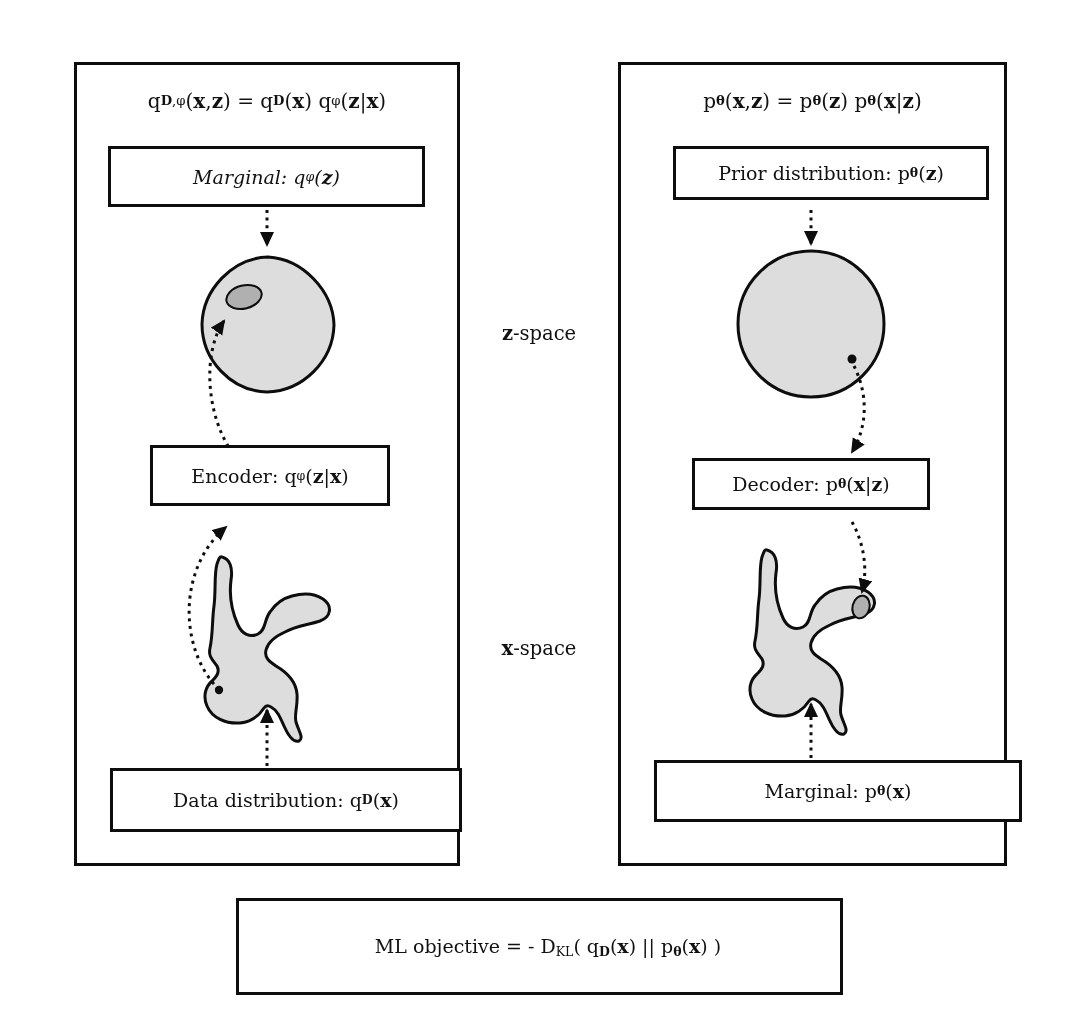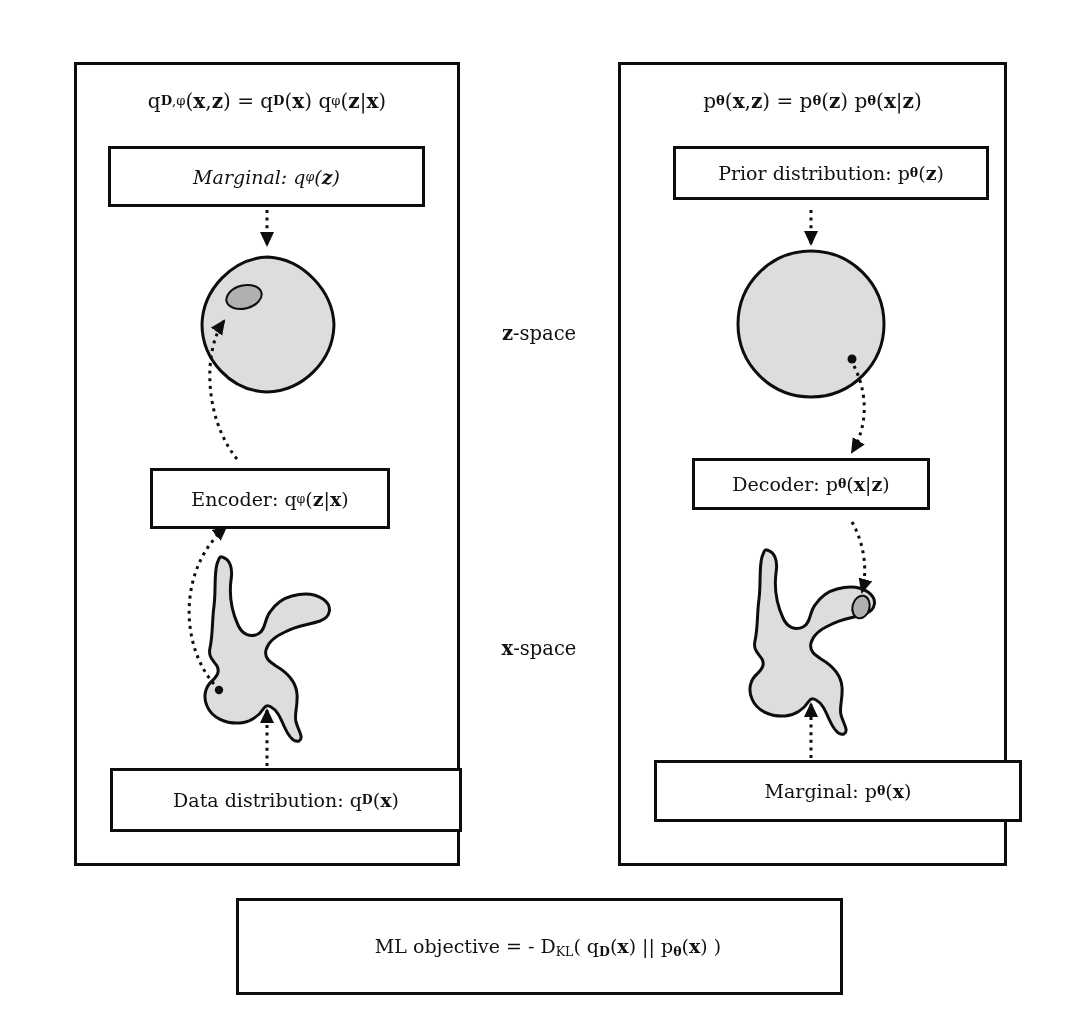--- a/index.html
+++ b/index.html
@@ -151,21 +151,21 @@
       <span>)</span>
     </div>
 
   <div class="labelbox" style="left:108px;top:146px;width:317px;height:61px;font-style:italic;">
       <span>Marginal: q</span>
       <sub>φ</sub>
       <span>(</span>
       <span class="b">z</span>
       <span>)</span>
     </div>
-  <div class="labelbox" style="left:150px;top:468px;width:240px;height:61px;">
+  <div class="labelbox" style="left:150px;top:445px;width:240px;height:61px;">
       <span>Encoder: q</span>
       <sub>φ</sub>
       <span>(</span>
       <span class="b">z</span>
       <span>|</span>
       <span class="b">x</span>
       <span>)</span>
     </div>
   <div class="labelbox" style="left:110px;top:768px;width:352px;height:64px;">
       <span>Data distribution: q</span>

